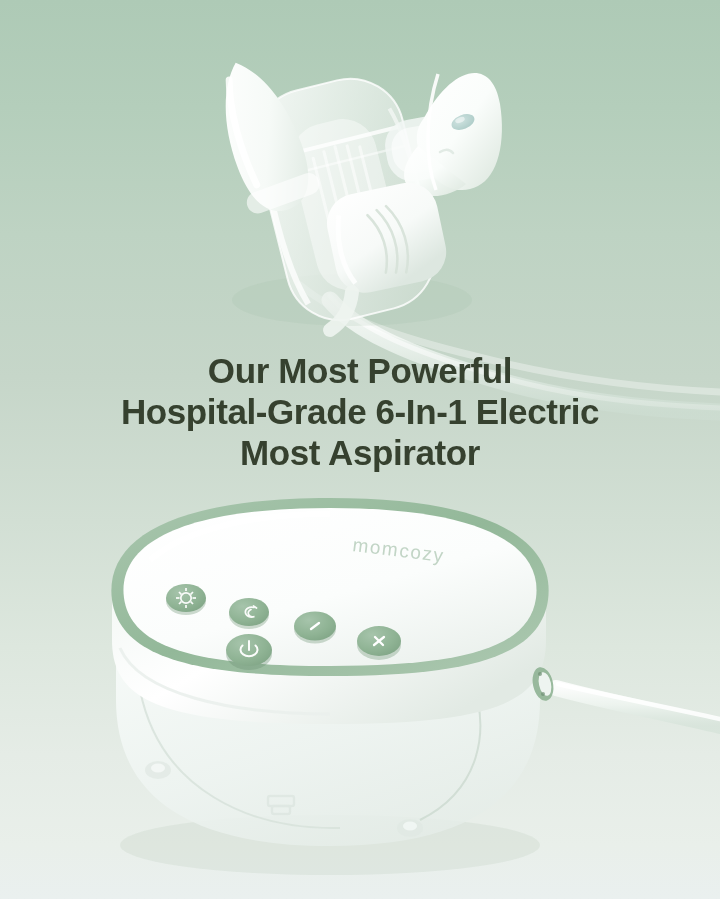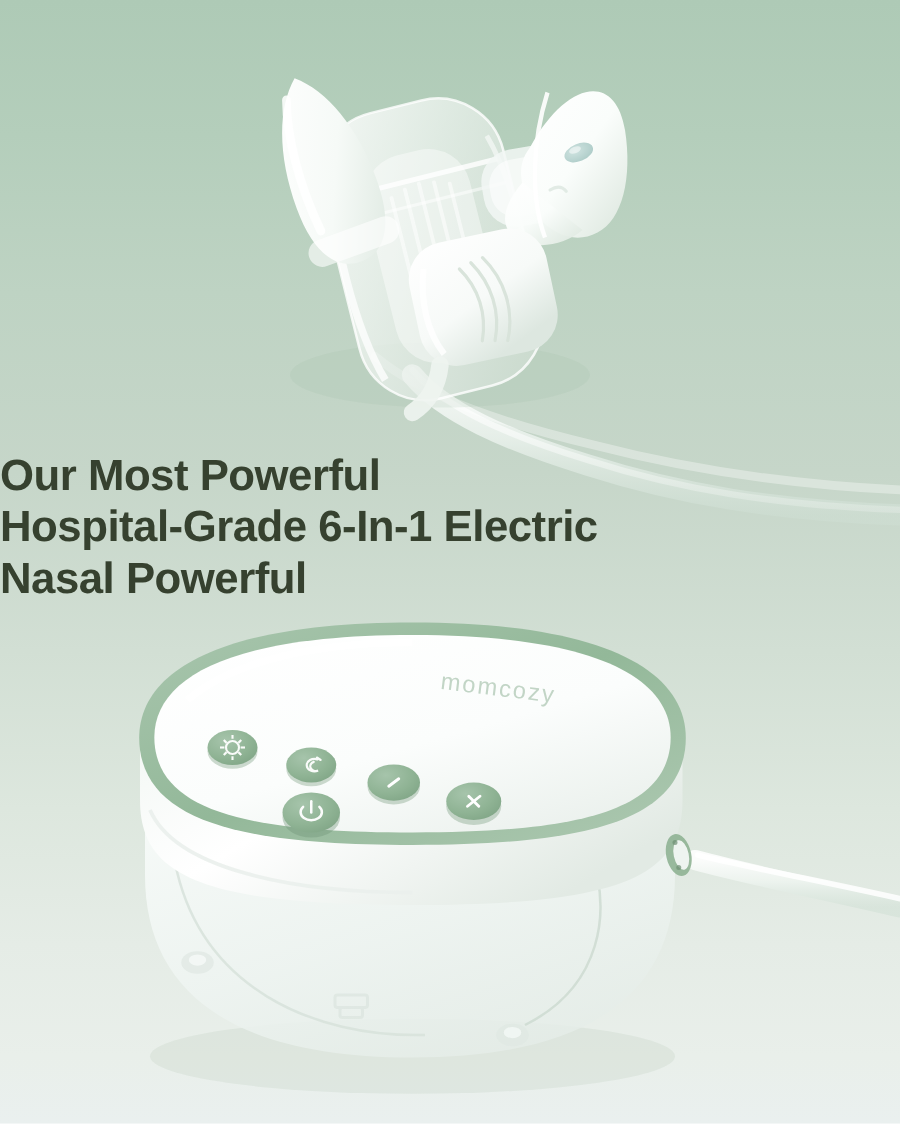--- a/index.html
+++ b/index.html
@@ -33,22 +33,22 @@
   .layer {
     position: absolute;
     inset: 0;
   }
 
   
   .headline {
     position: absolute;
     left: 0;
     right: 0;
-    top: 360px;
-    text-align: left;
+    top: 350px;
+    text-align: center;
     color: #36412f;
     font-weight: 700;
     font-size: 35px;
     line-height: 41px;
     letter-spacing: -0.4px;
     z-index: 40;
     white-space: nowrap;
   }
   .headline div { display: block; }
 </style>
@@ -176,21 +176,21 @@
 
       <path d="M 344 206 C 336 230, 336 256, 346 276" stroke="#ffffff" stroke-width="5" fill="none" opacity="0.8"></path>
     </g>
 
     <path d="M 352 292 C 350 310, 342 322, 330 330" stroke="#eef4f0" stroke-width="14" fill="none" stroke-linecap="round" opacity="0.9"></path>
   </svg>
 
   <div class="headline">
     <div>Our Most Powerful</div>
     <div>Hospital-Grade 6-In-1 Electric</div>
-    <div>Nasal Powerful</div>
+    <div>Most Aspirator</div>
   </div>
 
   <svg class="layer" viewBox="0 0 720 899" width="720" height="899" style="z-index:30;">
     <defs>
       <linearGradient id="bodyTop" x1="0.1" y1="0" x2="0.85" y2="1">
         <stop offset="0%" stop-color="#ffffff"></stop>
         <stop offset="55%" stop-color="#fbfdfc"></stop>
         <stop offset="100%" stop-color="#eaf0ec"></stop>
       </linearGradient>
       <linearGradient id="bodySide" x1="0" y1="0" x2="1" y2="0.5">

